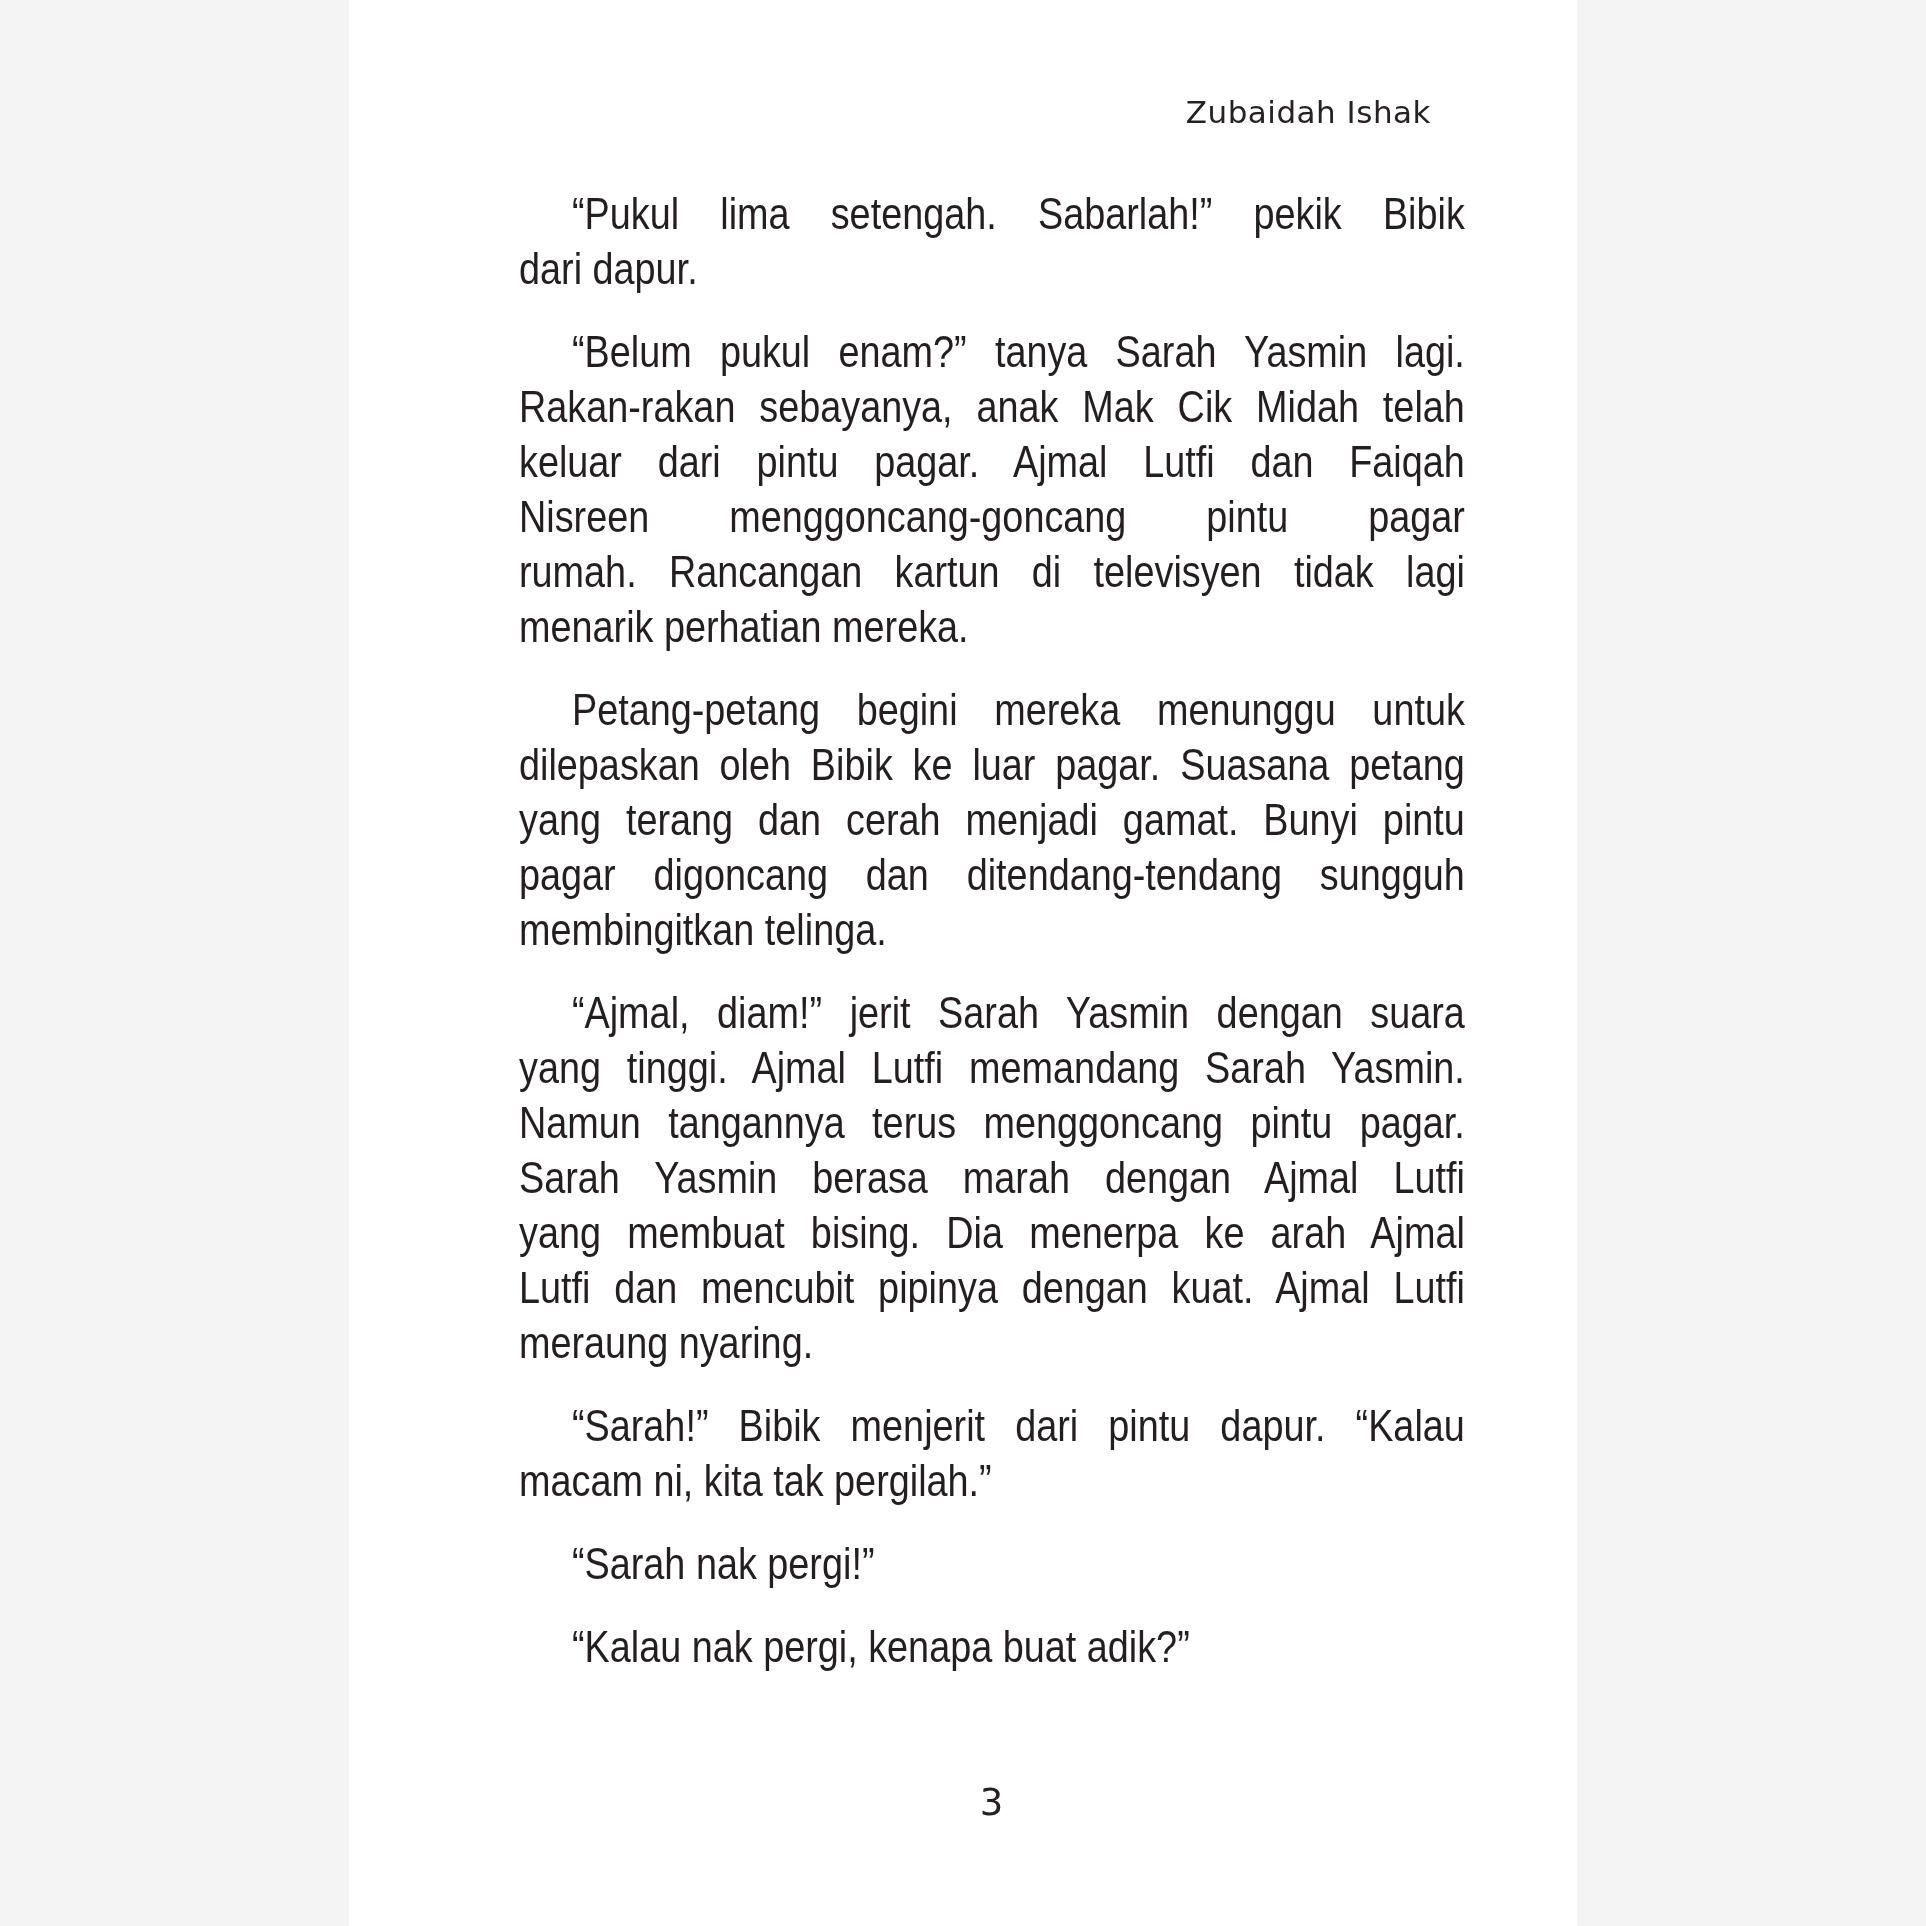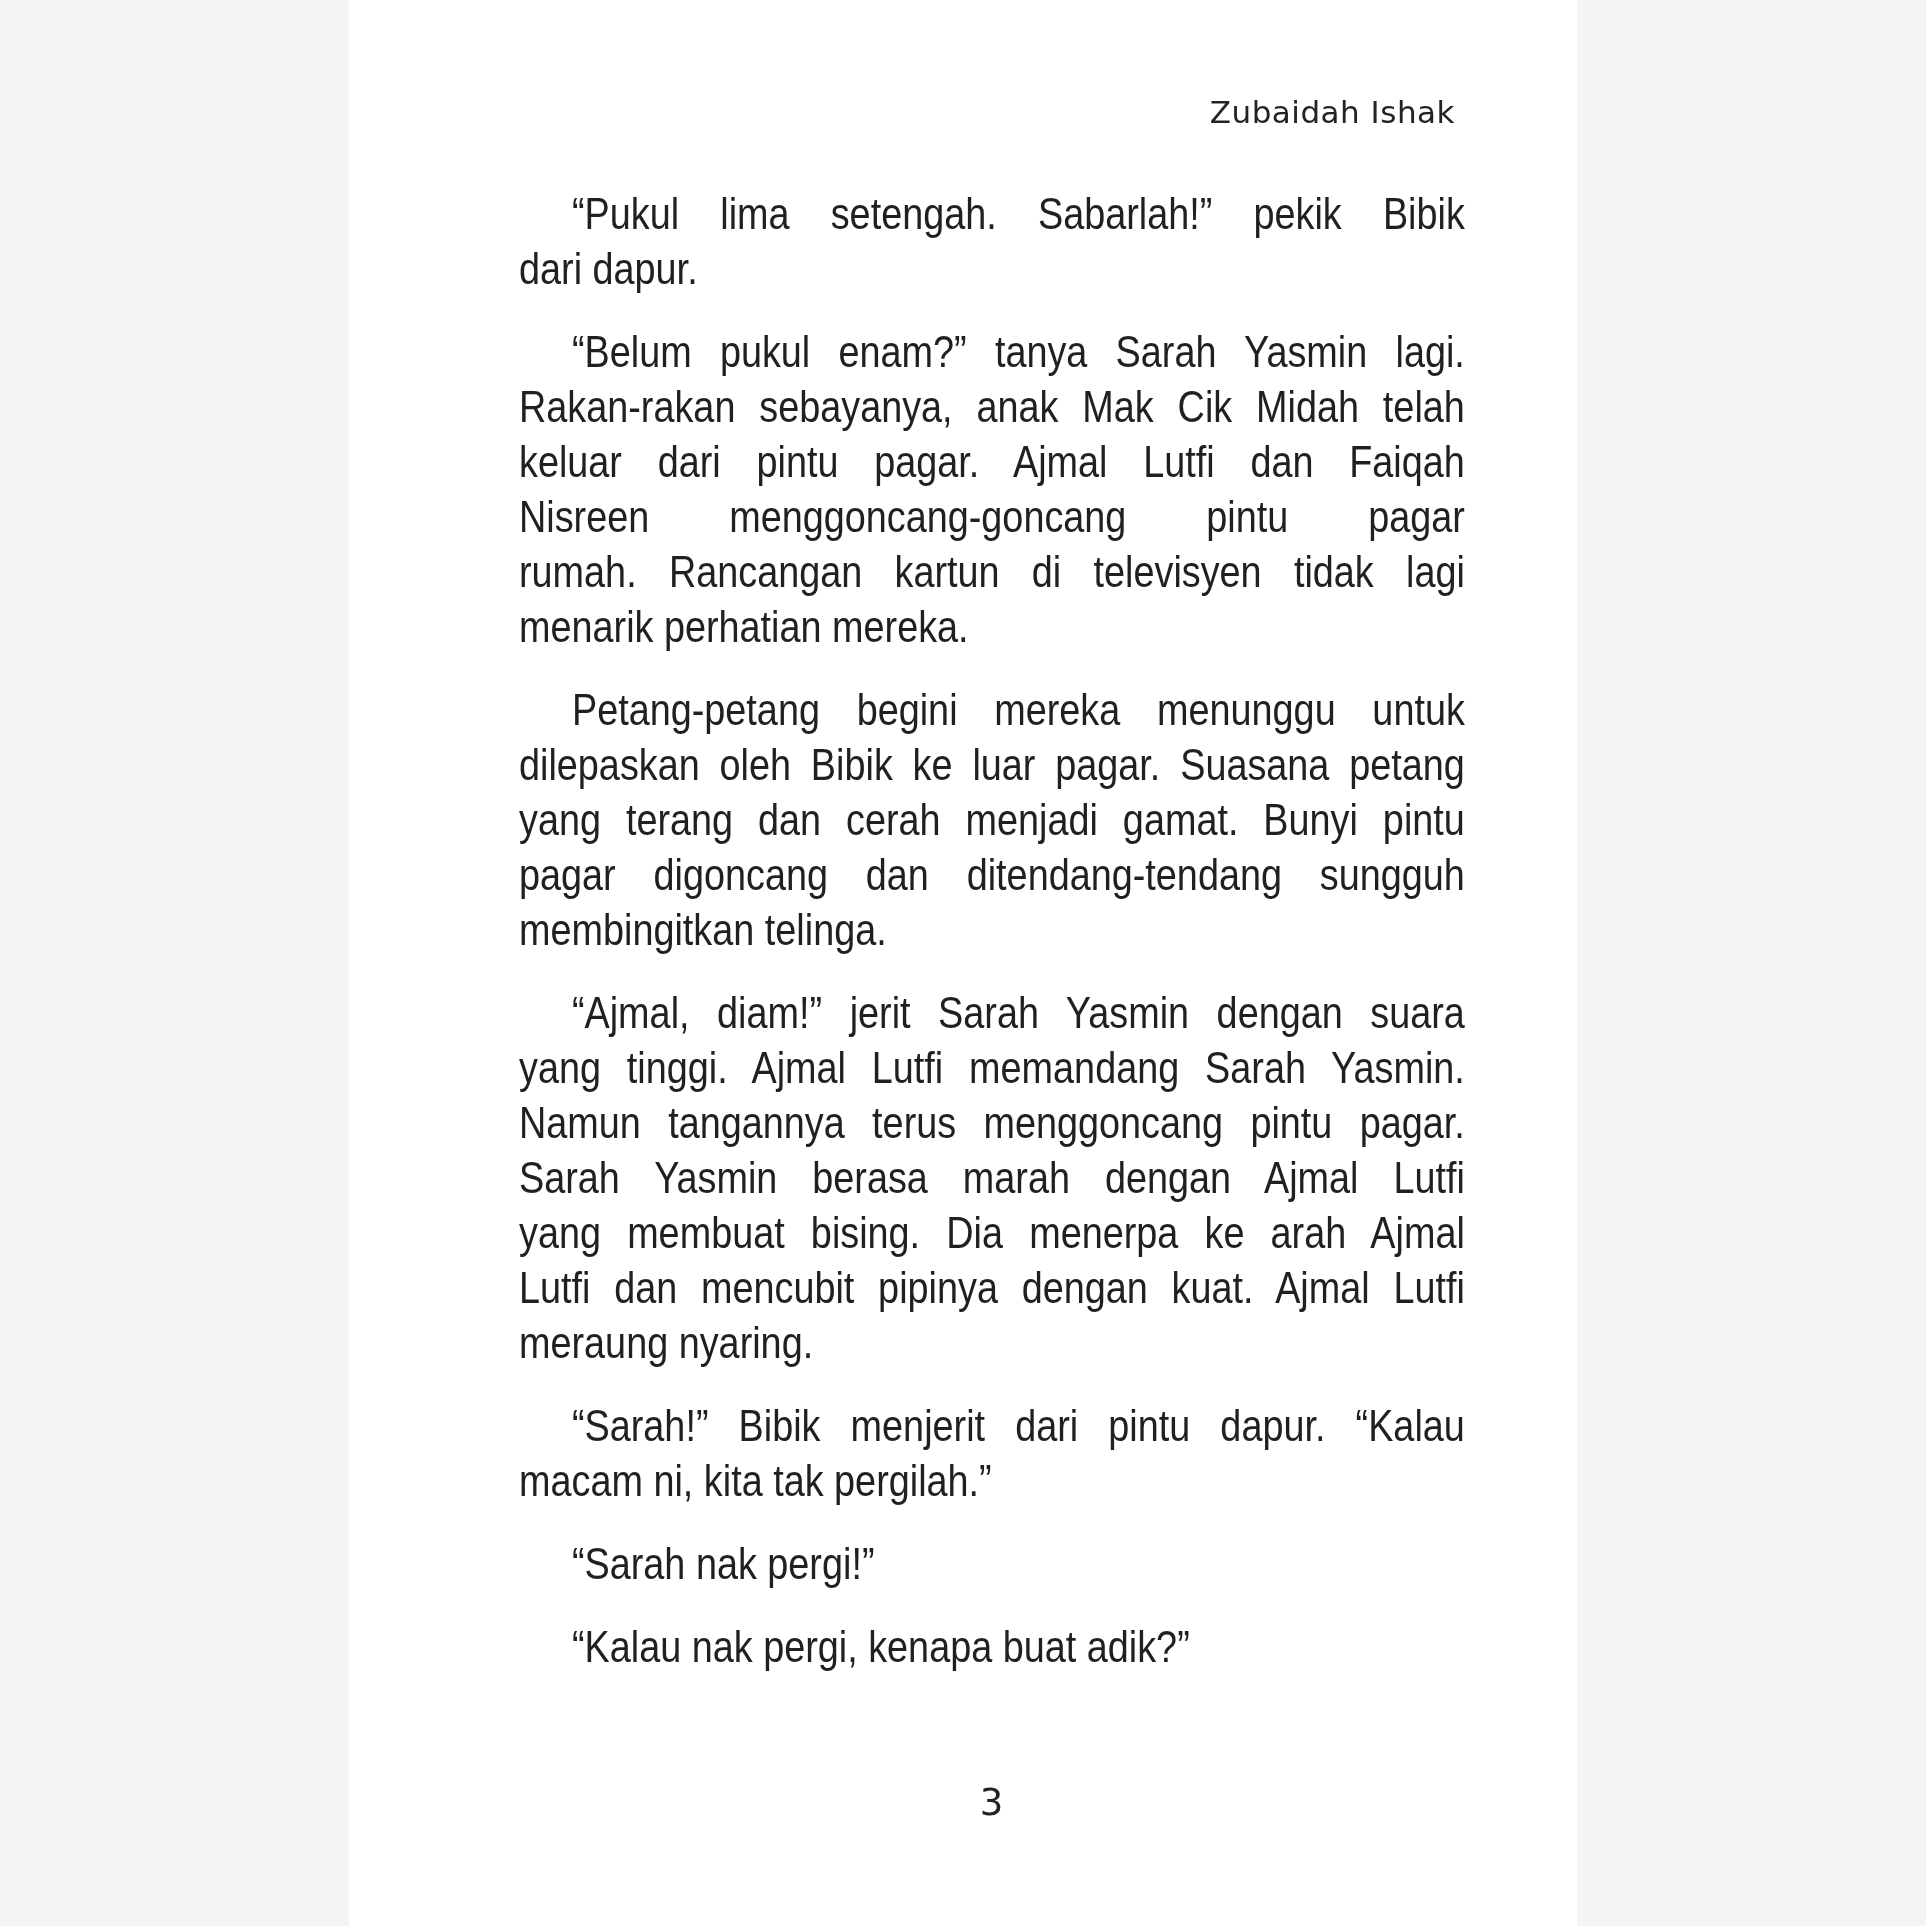--- a/index.html
+++ b/index.html
@@ -15,21 +15,21 @@
     position: absolute;
     left: 349px;
     top: 0;
     width: 1228px;
     height: 1927px;
     background: #ffffff;
   }
   .running-header {
     position: absolute;
     top: 91px;
-    right: 122px;
+    right: 146px;
     font-size: 31px;
     line-height: 42px;
     letter-spacing: 0.5px;
     color: #262223;
     font-family: "DejaVu Sans", sans-serif;
   }
   .textblock {
     position: absolute;
     left: 170px;
     top: 186px;

